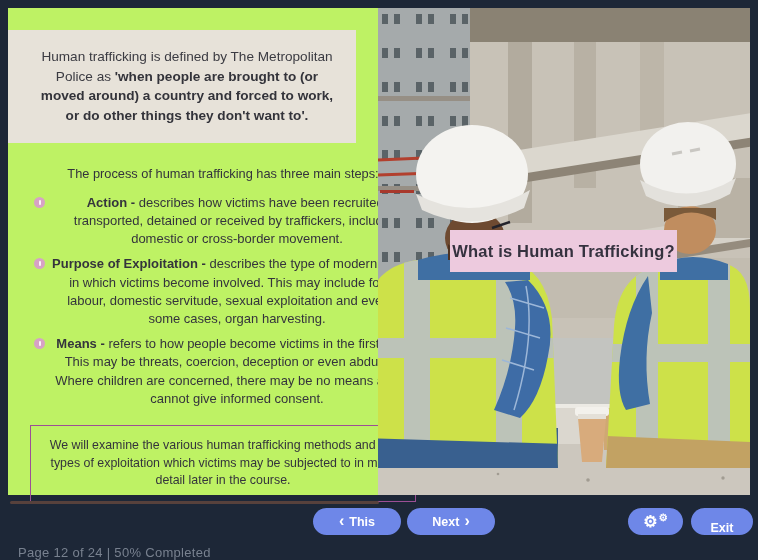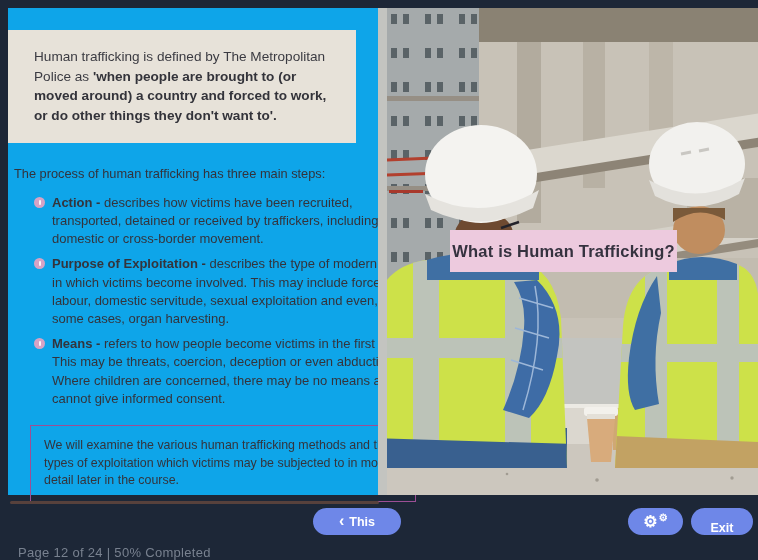--- a/index.html
+++ b/index.html
@@ -6,22 +6,23 @@
   body {
     width:758px; height:560px;
     background:#1d2737;
     font-family:"Liberation Sans", sans-serif;
     position:relative; overflow:hidden;
   }
   
   .slide-panel {
     position:absolute; left:8px; top:8px;
     width:430px; height:487px;
-    background:#0ea5e9;
+    background:#bef264;
     box-sizing:border-box;
+    text-align:center;
   }
   .quote-box {
     box-sizing:border-box;
     margin-top:22px;
     width:348px;
     background:#e7e2d9;
     padding:17px 16px 17px 26px;
     font-size:13.6px; line-height:1.45;
     color:#3b3b42;
   }
@@ -55,21 +56,21 @@
     border:1.6px solid #9c4f95;
     border-radius:0;
     padding:11px 13px;
     font-size:12.4px; line-height:1.43;
     color:#34343c;
   }
   
   .photo-panel {
     position:absolute; left:378px; top:8px;
     width:372px; height:487px;
-    overflow:hidden; background:#c3c4c0;padding-left:9px;
+    overflow:hidden; background:#c3c4c0;
   }
   .photo-panel svg { display:block; }
   .banner {
     position:absolute; left:72px; top:222px;
     width:227px; height:42px;
     background:#edcade;
     color:#35323f;
     display:flex; align-items:center; justify-content:center;
     font-size:16.5px; font-weight:600; letter-spacing:.2px;
     white-space:nowrap;
@@ -246,20 +247,24 @@
   <div class="progress-fill" style="width: 50%;"></div>
 </div>
 
 <div class="footer-status">Page 12 of 24 | 50% Completed</div>
 
 <div class="nav-buttons">
   <button class="btn btn-prev">
     <span class="chevron">‹</span>
     <span>This</span>
   </button>
+  <button class="btn btn-next">
+    <span>Next</span>
+    <span class="chevron">›</span>
+  </button>
 </div>
 
 <div class="util-buttons">
   <button class="btn btn-gear">
     <span class="gear-main">⚙</span>
     <span class="gear-small">⚙</span>
   </button>
   <button class="btn btn-exit">
     <span>Exit</span>
   </button>

